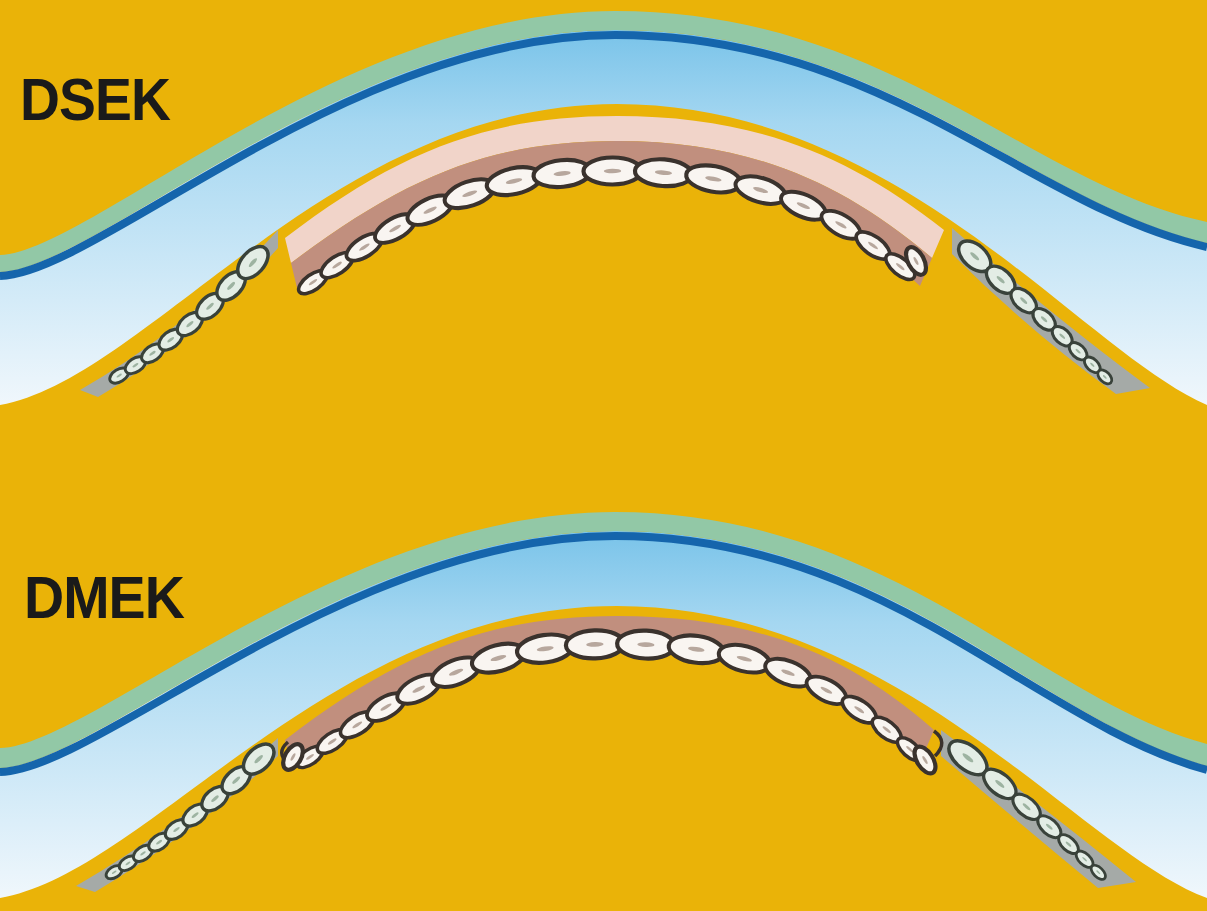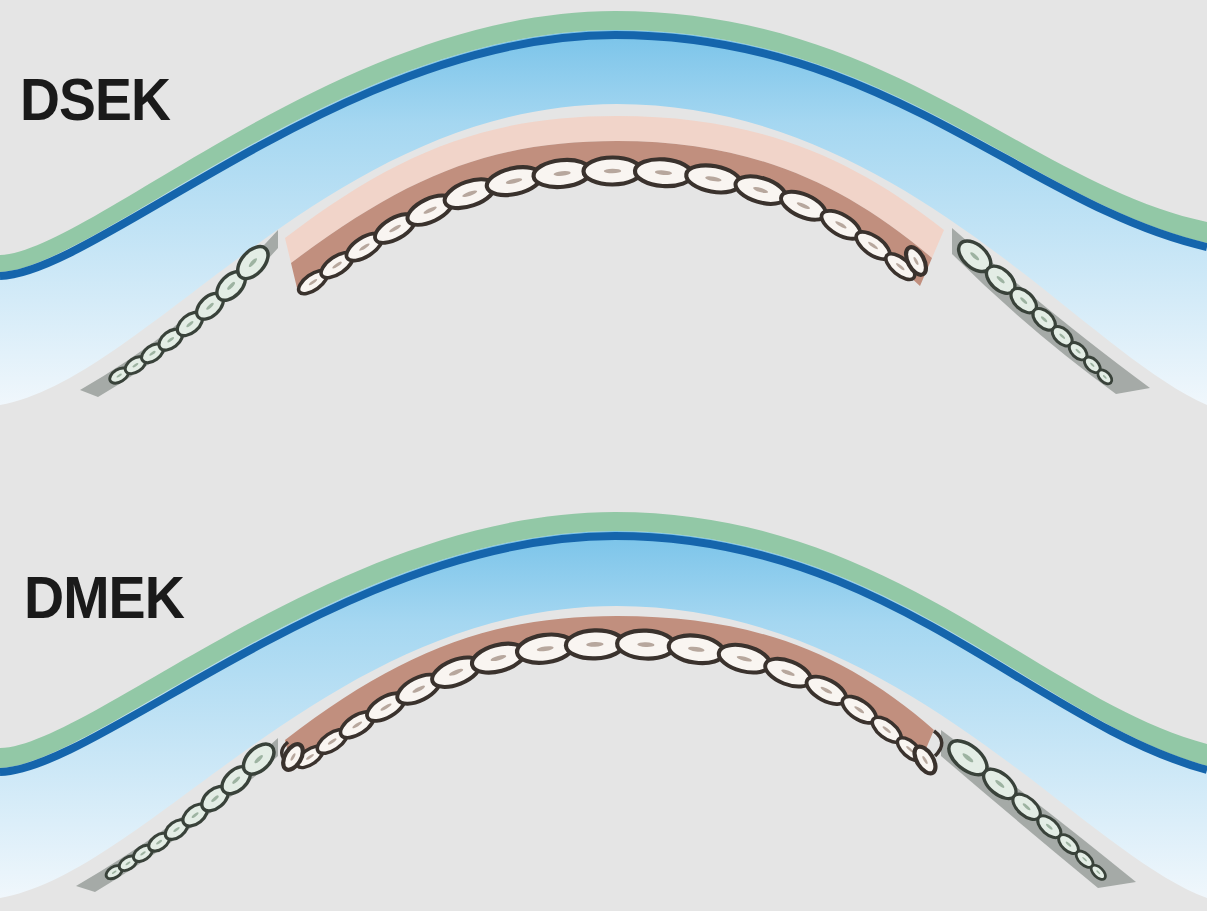--- a/index.html
+++ b/index.html
@@ -1,16 +1,16 @@
 <!DOCTYPE html>
 <html><head>
 <meta charset="utf-8">
 <style>
   html,body{margin:0;padding:0;background:#ffffff;}
-  .stage{position:relative;width:1207px;height:911px;background:#e5e5e5;overflow:hidden;}
+  .stage{position:relative;width:1207px;height:911px;background:#eab308;overflow:hidden;}
   svg{display:block;}
   text.panel-label{
     font-family:"Liberation Sans", sans-serif;
     font-weight:bold;
     font-size:60px;
     letter-spacing:-1px;
   }
 </style>
 </head>
 <body>

